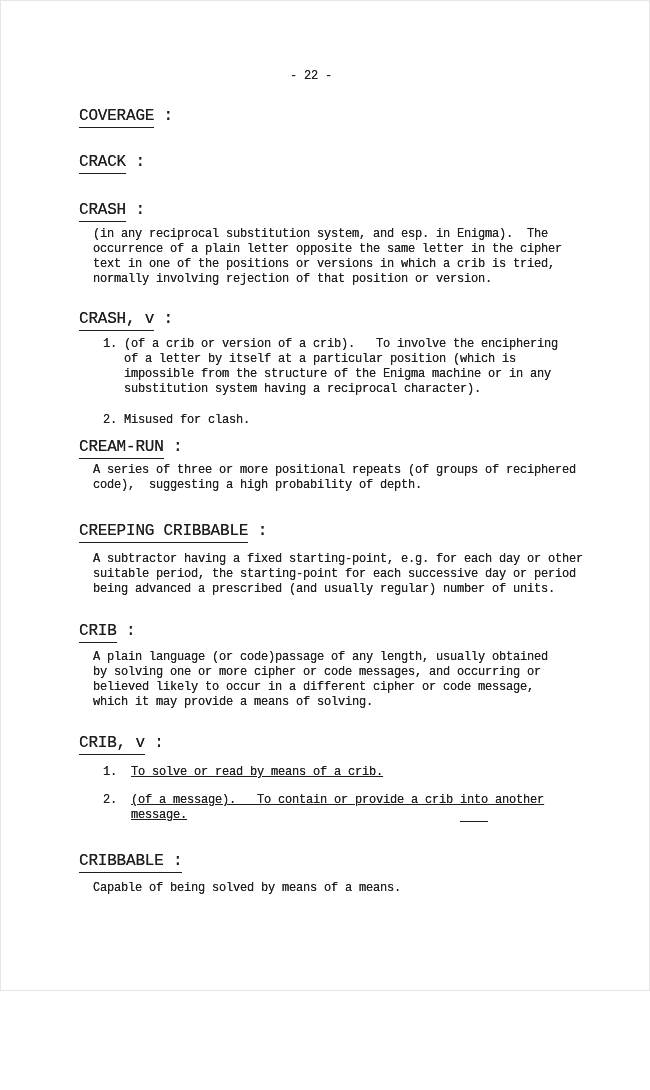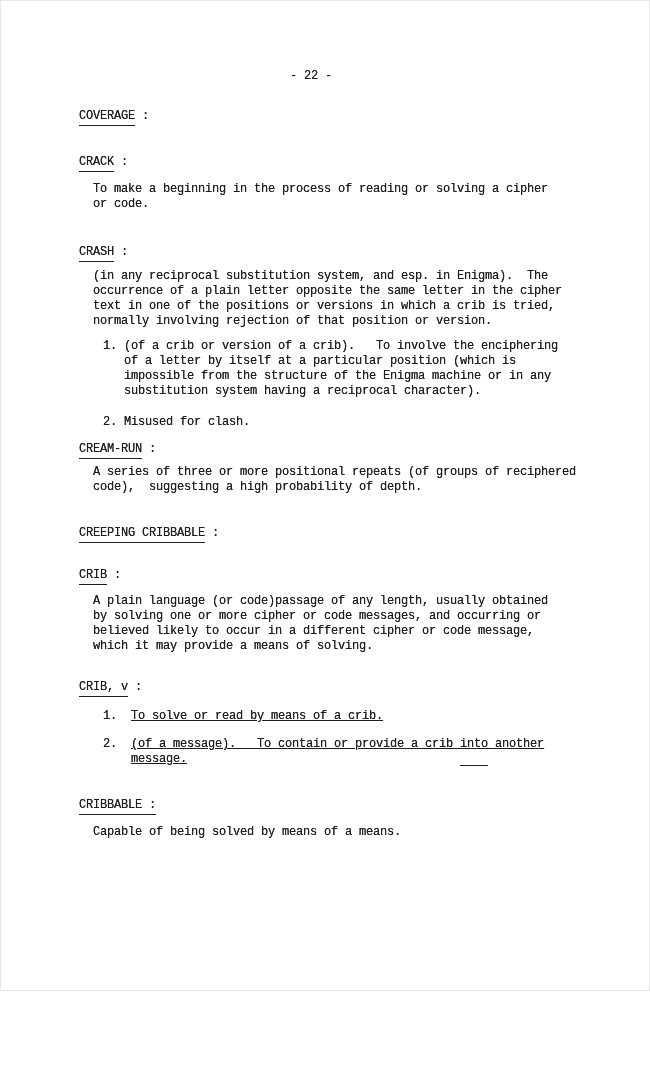--- a/index.html
+++ b/index.html
@@ -19,21 +19,21 @@
     text-shadow: 0 0 0.5px rgba(25,25,25,0.85);
   }
   .pagenum {
     margin-top: 68px;
     text-align: center;
     padding-right: 28px; 
     white-space: pre;
   }
   h2.term-line {
     margin: 0 16px 0 78px;
-    font-size: 12px;
+    font-size: 16px;
     font-weight: normal;
     line-height: 15px;
     white-space: pre;
   }
   .term { border-bottom: 1px solid #1e1e1e; padding-bottom: 2px; }
   .colon { white-space: pre; }
   .u-all .colon { border-bottom: 1px solid #1e1e1e; padding-bottom: 2px; }
   p.def {
     margin: 0 0 0 92px;
     white-space: pre;
@@ -50,33 +50,32 @@
 <div class="page">
 
   <div class="pagenum">- 22 -</div>
 
   <section>
     <h2 class="term-line" style="margin-top:25px"><span class="term">COVERAGE</span><span class="colon"> :</span></h2>
   </section>
 
   <section>
     <h2 class="term-line" style="margin-top:31px"><span class="term">CRACK</span><span class="colon"> :</span></h2>
-    <p class="def" style="margin-top:12px">To make a beginning in the process of reading or solving a cipher
-or code.</p>
   </section>
 
   <section>
     <h2 class="term-line" style="margin-top:33px"><span class="term">CRASH</span><span class="colon"> :</span></h2>
     <p class="def" style="margin-top:9px">(in any reciprocal substitution system, and esp. in Enigma).  The
 occurrence of a plain letter opposite the same letter in the cipher
 text in one of the positions or versions in which a crib is tried,
 normally involving rejection of that position or version.</p>
   </section>
 
   <section>
+    <h2 class="term-line" style="margin-top:25px"><span class="term">CRASH, v</span><span class="colon"> :</span></h2>
     <div class="item" style="margin-top:10px">
       <span class="num">1.</span>
       <div class="itext">(of a crib or version of a crib).   To involve the enciphering
 of a letter by itself at a particular position (which is
 impossible from the structure of the Enigma machine or in any
 substitution system having a reciprocal character).</div>
     </div>
     <div class="item" style="margin-top:16px">
       <span class="num">2.</span>
       <div class="itext">Misused for clash.</div>
@@ -84,20 +83,23 @@
   </section>
 
   <section>
     <h2 class="term-line" style="margin-top:12px"><span class="term">CREAM-RUN</span><span class="colon"> :</span></h2>
     <p class="def" style="margin-top:8px">A series of three or more positional repeats (of groups of reciphered
 code),  suggesting a high probability of depth.</p>
   </section>
 
   <section>
     <h2 class="term-line" style="margin-top:31px"><span class="term">CREEPING CRIBBABLE</span><span class="colon"> :</span></h2>
+    <p class="def" style="margin-top:13px">A subtractor having a fixed starting-point, e.g. for each day or other
+suitable period, the starting-point for each successive day or period
+being advanced a prescribed (and usually regular) number of units.</p>
   </section>
 
   <section>
     <h2 class="term-line" style="margin-top:27px"><span class="term">CRIB</span><span class="colon"> :</span></h2>
     <p class="def" style="margin-top:11px">A plain language (or code)passage of any length, usually obtained
 by solving one or more cipher or code messages, and occurring or
 believed likely to occur in a different cipher or code message,
 which it may provide a means of solving.</p>
   </section>
 

